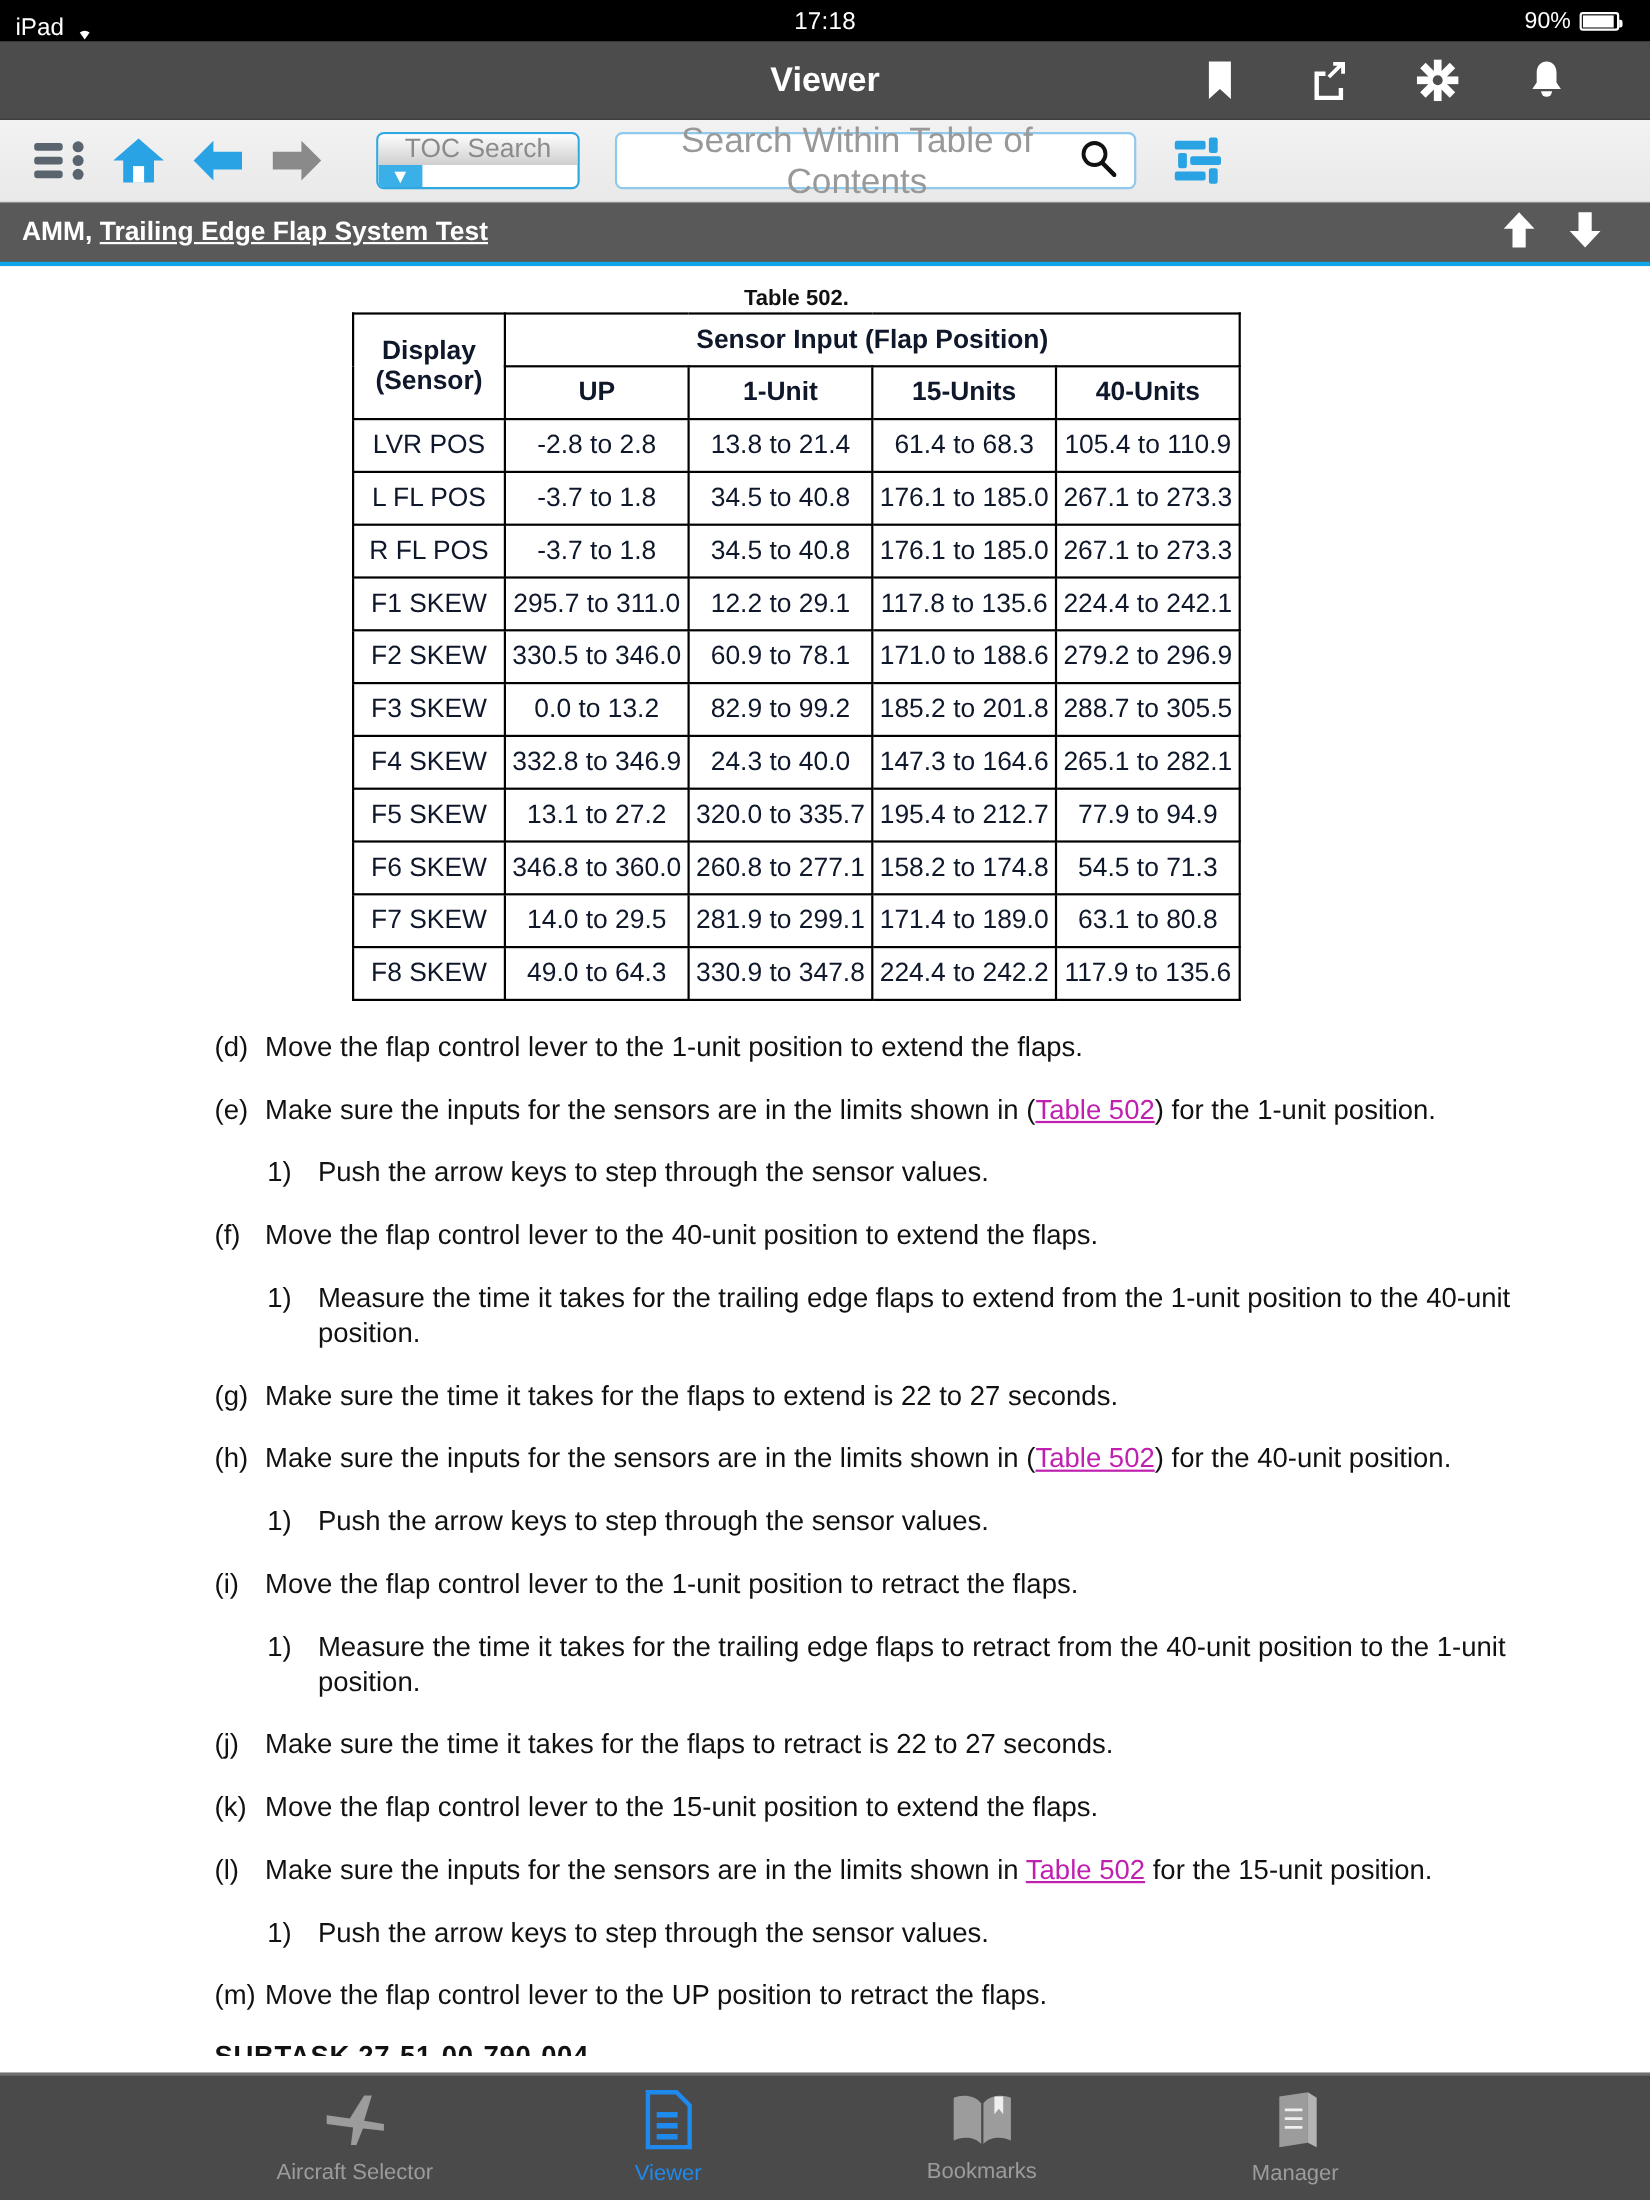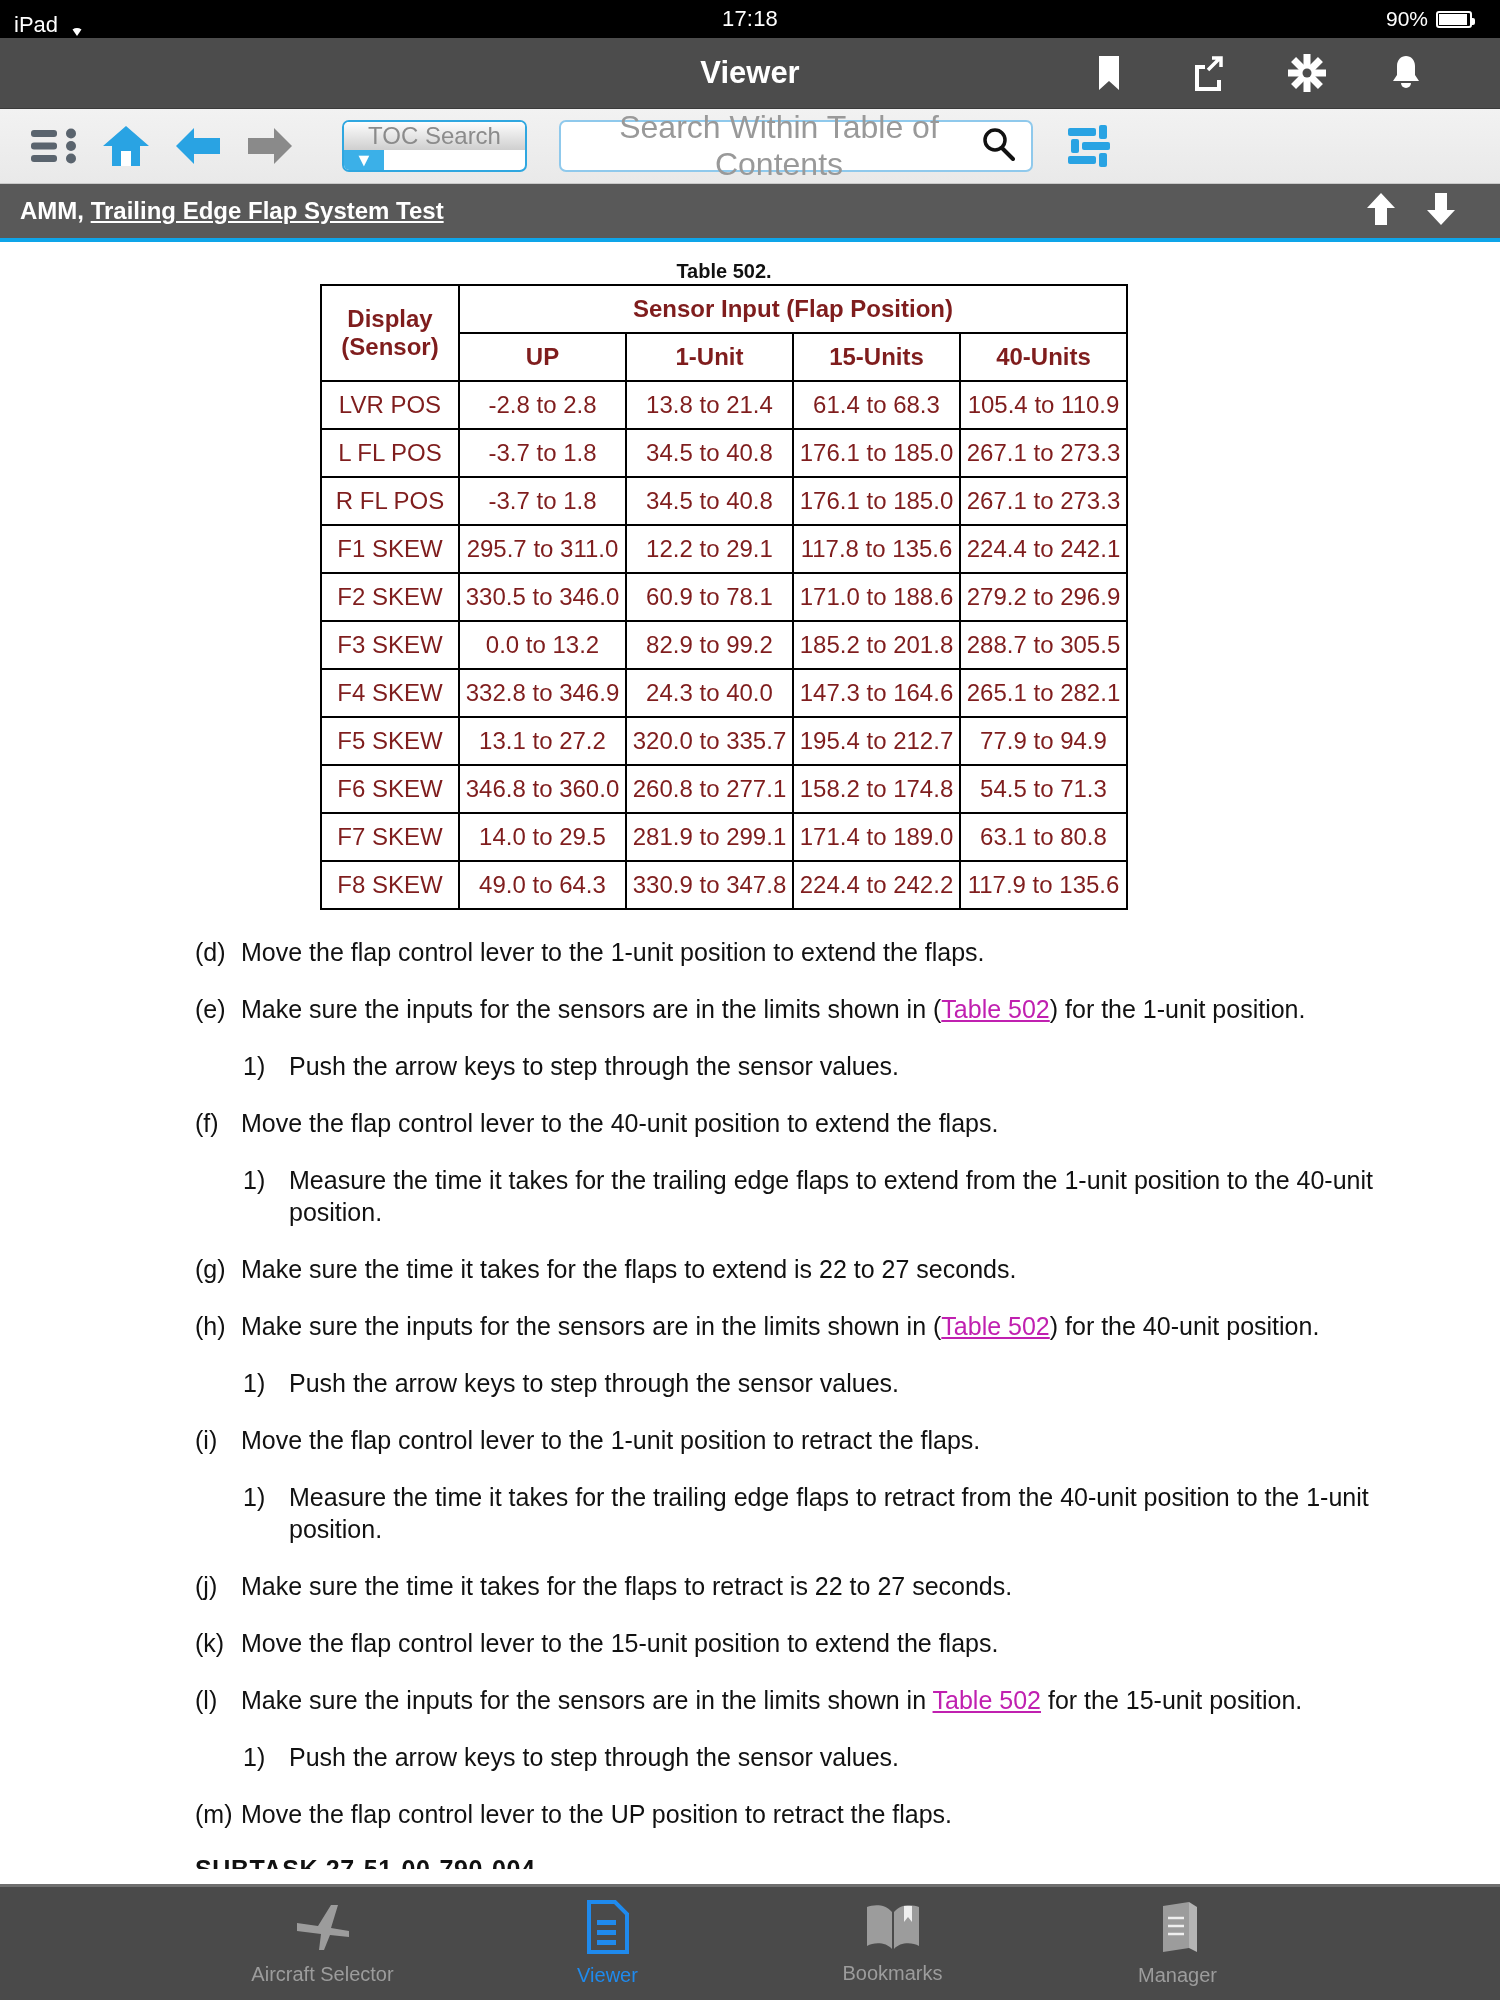--- a/index.html
+++ b/index.html
@@ -95,21 +95,21 @@
   .crumb-nav { margin-left: auto; display: flex; gap: 30px; padding-right: 24px; }
 
   
   .doc { flex: 1; background: #fff; position: relative; overflow: hidden; padding-top: 18px; }
 
   .tbl-title { text-align: center; font-size: 20px; font-weight: bold; color: #111; margin: 0 0 1px 0;
     width: 808px; margin-left: 320px; }
 
   table.sensors {
     border-collapse: collapse; margin-left: 320px; width: 808px;
-    font-size: 24px; color: #7f1d1d; table-layout: fixed;
+    font-size: 24px; color: #0f172a; table-layout: fixed;
   }
   table.sensors th, table.sensors td {
     border: 2px solid #000; text-align: center; padding: 9px 4px; height: 42px;
   }
   table.sensors th { font-weight: bold; }
   table.sensors td { font-weight: normal; }
   .col-disp { width: 138px; }
   .col-val  { width: 167px; }
 
   .steps { margin: 26px 0 0 0; padding: 0 90px 0 195px; }

